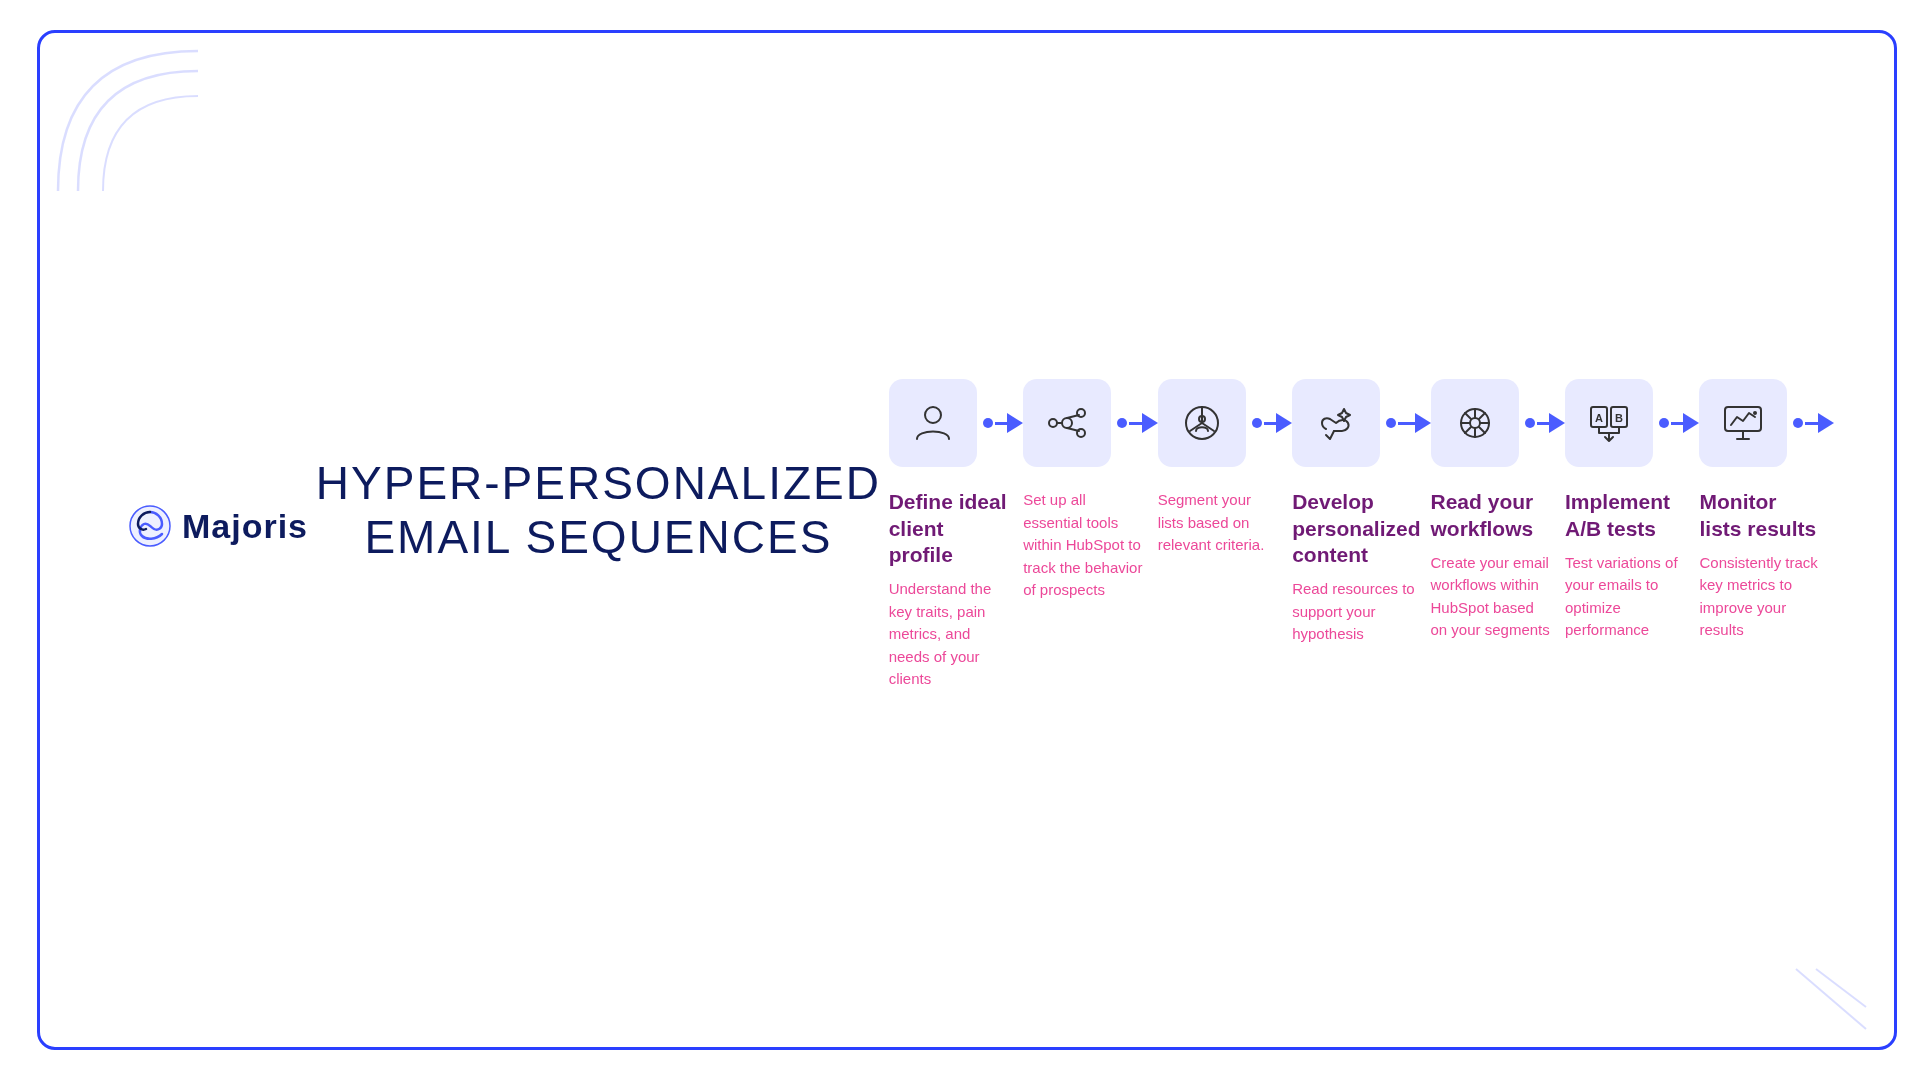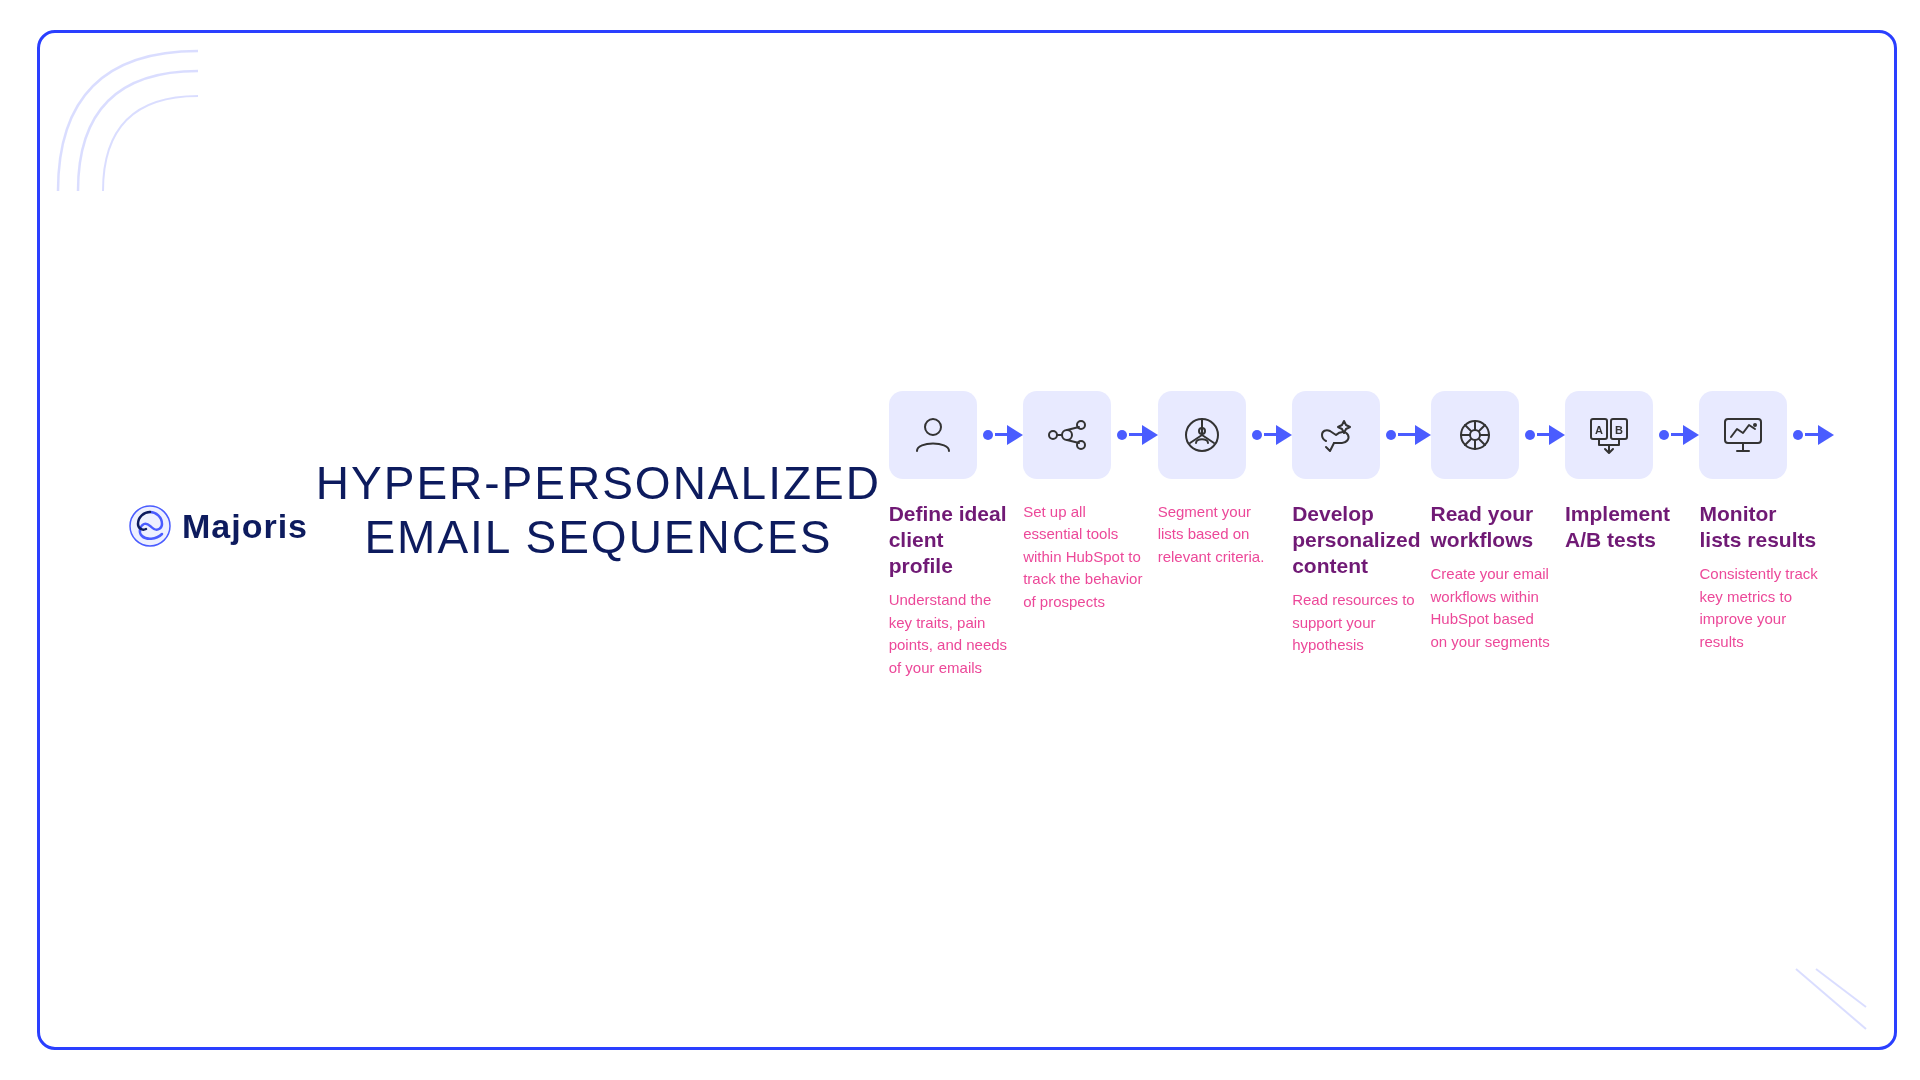--- a/index.html
+++ b/index.html
@@ -215,21 +215,21 @@
             <path d="M8 40 C8 30 40 30 40 40"></path>
           </svg>
         </div>
         <div class="step-arrow">
           <div class="step-arrow-dot"></div>
           <div class="step-arrow-line"></div>
           <div class="step-arrow-head"></div>
         </div>
       </div>
       <div class="step-heading">Define ideal client profile</div>
-      <div class="step-body">Understand the key traits, pain points, and needs of your emails</div>
+      <div class="step-body">Understand the key traits, pain metrics, and needs of your clients</div>
     </div>
 
     <div class="step">
       <div class="step-icon-row">
         <div class="step-icon-box">
           <svg viewBox="0 0 48 48" fill="none" stroke="#333" stroke-width="2" stroke-linecap="round" stroke-linejoin="round">
             <circle cx="24" cy="24" r="5"></circle>
             <circle cx="38" cy="14" r="4"></circle>
             <circle cx="38" cy="34" r="4"></circle>
             <circle cx="10" cy="24" r="4"></circle>
@@ -328,20 +328,21 @@
             <path d="M20 38 L24 42 L28 38"></path>
           </svg>
         </div>
         <div class="step-arrow">
           <div class="step-arrow-dot"></div>
           <div class="step-arrow-line"></div>
           <div class="step-arrow-head"></div>
         </div>
       </div>
       <div class="step-heading">Implement A/B tests</div>
+      <div class="step-body">Test variations of your emails to optimize performance</div>
     </div>
 
     <div class="step">
       <div class="step-icon-row">
         <div class="step-icon-box">
           <svg viewBox="0 0 48 48" fill="none" stroke="#333" stroke-width="2" stroke-linecap="round" stroke-linejoin="round">
             <rect x="6" y="8" width="36" height="24" rx="3"></rect>
             <line x1="18" y1="40" x2="30" y2="40"></line>
             <line x1="24" y1="32" x2="24" y2="40"></line>
             <polyline points="12,26 18,18 24,22 30,14 36,18"></polyline>

